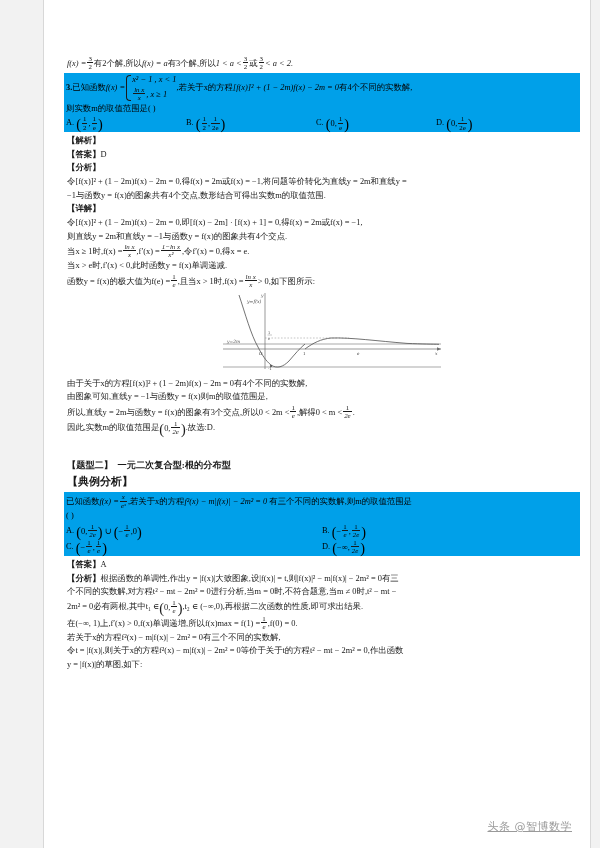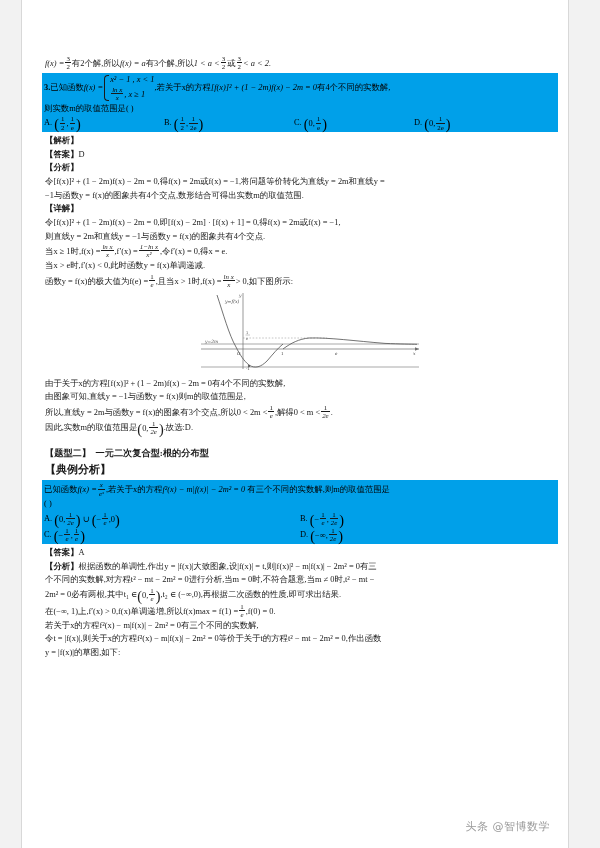--- a/index.html
+++ b/index.html
@@ -3,21 +3,21 @@
 <meta charset="utf-8">
 <style>
   html,body{margin:0;padding:0;}
   body{
     width:600px;height:848px;
     background:#f2f2f2;
     font-family:"Liberation Serif","DejaVu Serif",serif;
     overflow:hidden;
   }
   .page{
-    position:absolute;left:22px;top:0;width:546px;height:848px;
+    position:absolute;left:44px;top:0;width:546px;height:848px;
     background:#ffffff;
     box-shadow:0 0 0 1px #d8d8d8;
     overflow:hidden;
   }
   .content{
     position:absolute;left:23px;top:55px;width:510px;
     font-size:8.4px;line-height:1.62;color:#1a1a1a;
   }
   .line{white-space:nowrap;}
   .hl{
@@ -25,21 +25,21 @@
     padding:1px 2px;margin:2px -3px;
   }
   .hl .line{color:#000;}
   .opts{display:flex;width:100%;}
   .opts > span{display:inline-block;}
   .o1{width:120px;}
   .o2{width:130px;}
   .o3{width:120px;}
   .o4{width:120px;}
   .opt-half{width:50%;}
-  .sec-title{font-weight:bold;font-size:9.2px;margin-top:10px;}
+  .sec-title{font-weight:bold;font-size:9.2px;margin-top:22px;}
   .sec-sub{font-weight:bold;font-size:11px;}
   
   .it{font-style:italic;}
   .frac{
     display:inline-block;vertical-align:-0.42em;
     text-align:center;font-size:0.82em;line-height:1.05;
     margin:0 1px;
   }
   .frac .num{display:block;border-bottom:1px solid #1a1a1a;padding:0 1px;}
   .frac .den{display:block;padding:0 1px;}
@@ -56,20 +56,21 @@
   .interval{display:inline-block;vertical-align:middle;white-space:nowrap;}
   .interval .bk{font-size:1.7em;line-height:0.55;vertical-align:middle;}
   
   .figwrap{position:relative;height:88px;}
   .fig{position:absolute;left:150px;top:2px;}
   .watermark{
     position:absolute;right:18px;bottom:14px;
     font-size:11px;color:#9a9a9a;
     font-family:"DejaVu Sans","Liberation Sans",sans-serif;
     letter-spacing:0.5px;
+    text-decoration:underline;
   }
 </style>
 </head>
 <body>
 
 <div class="page">
 
   <div class="content">
 
     <div class="line">

